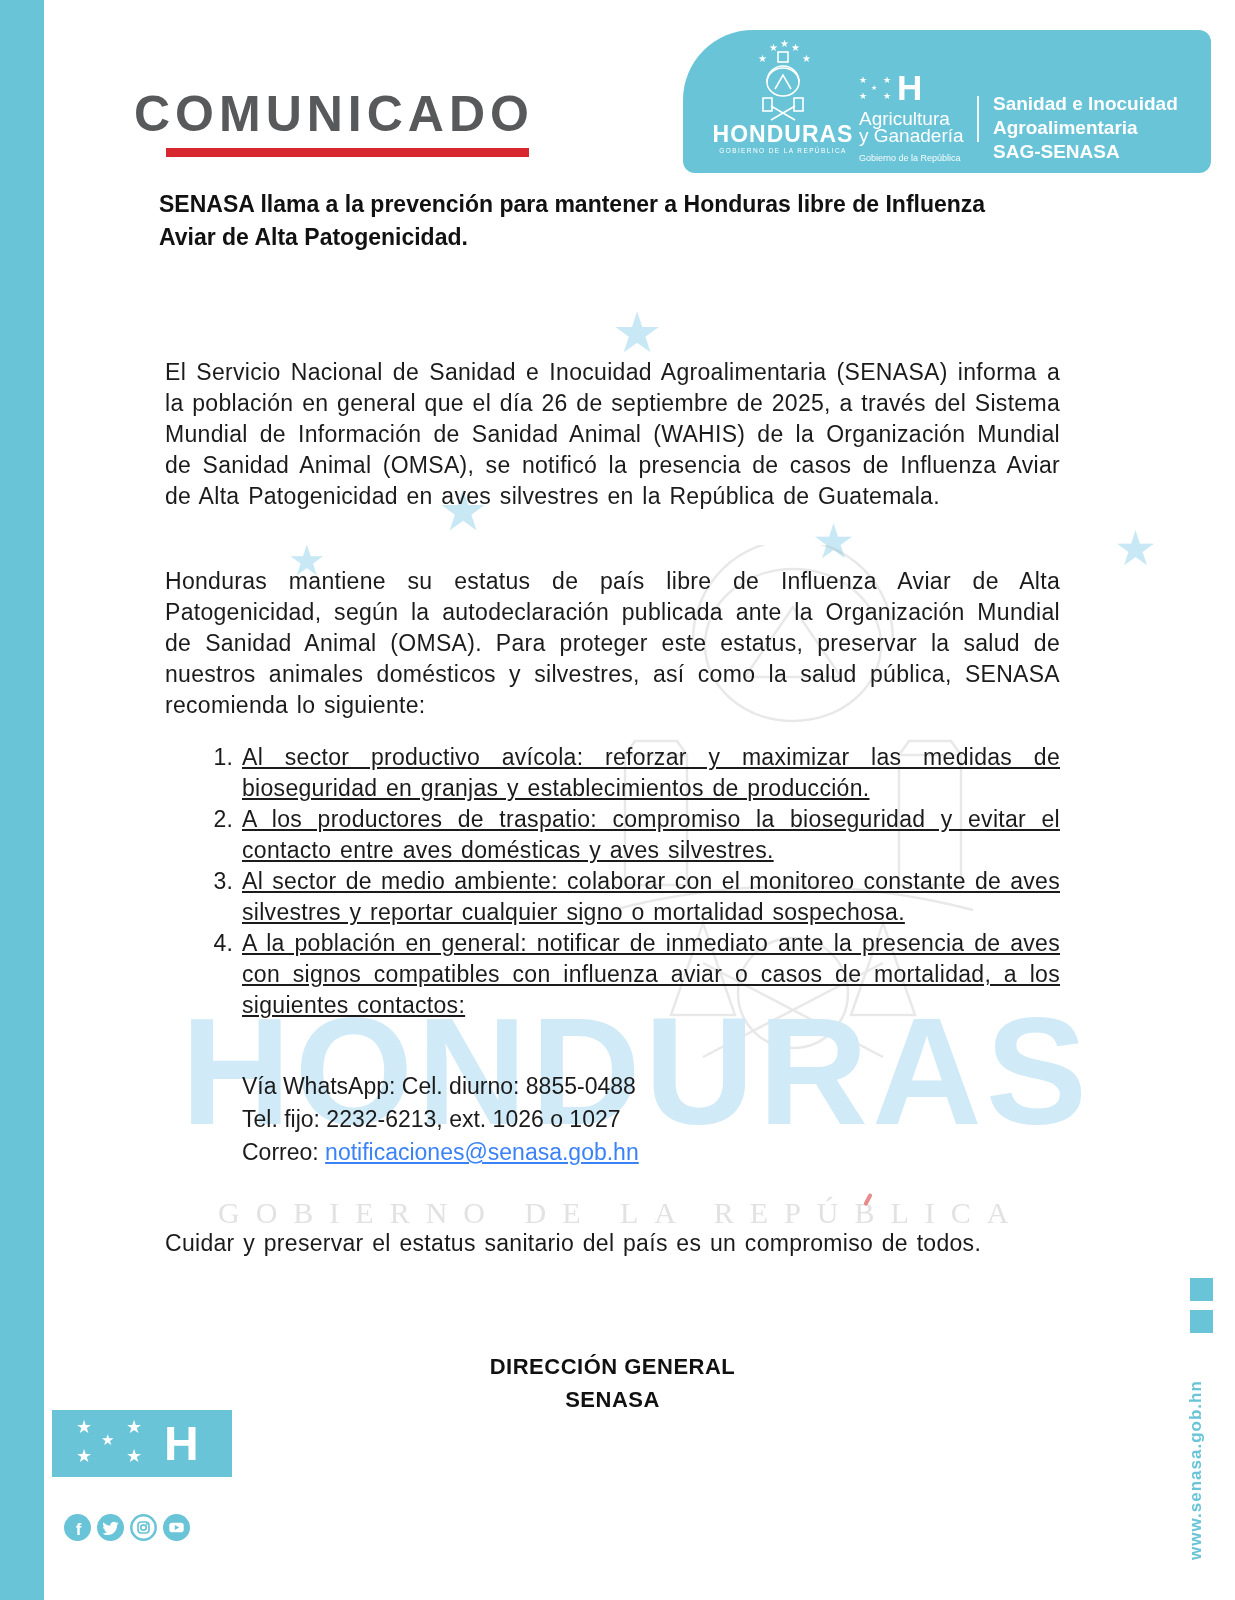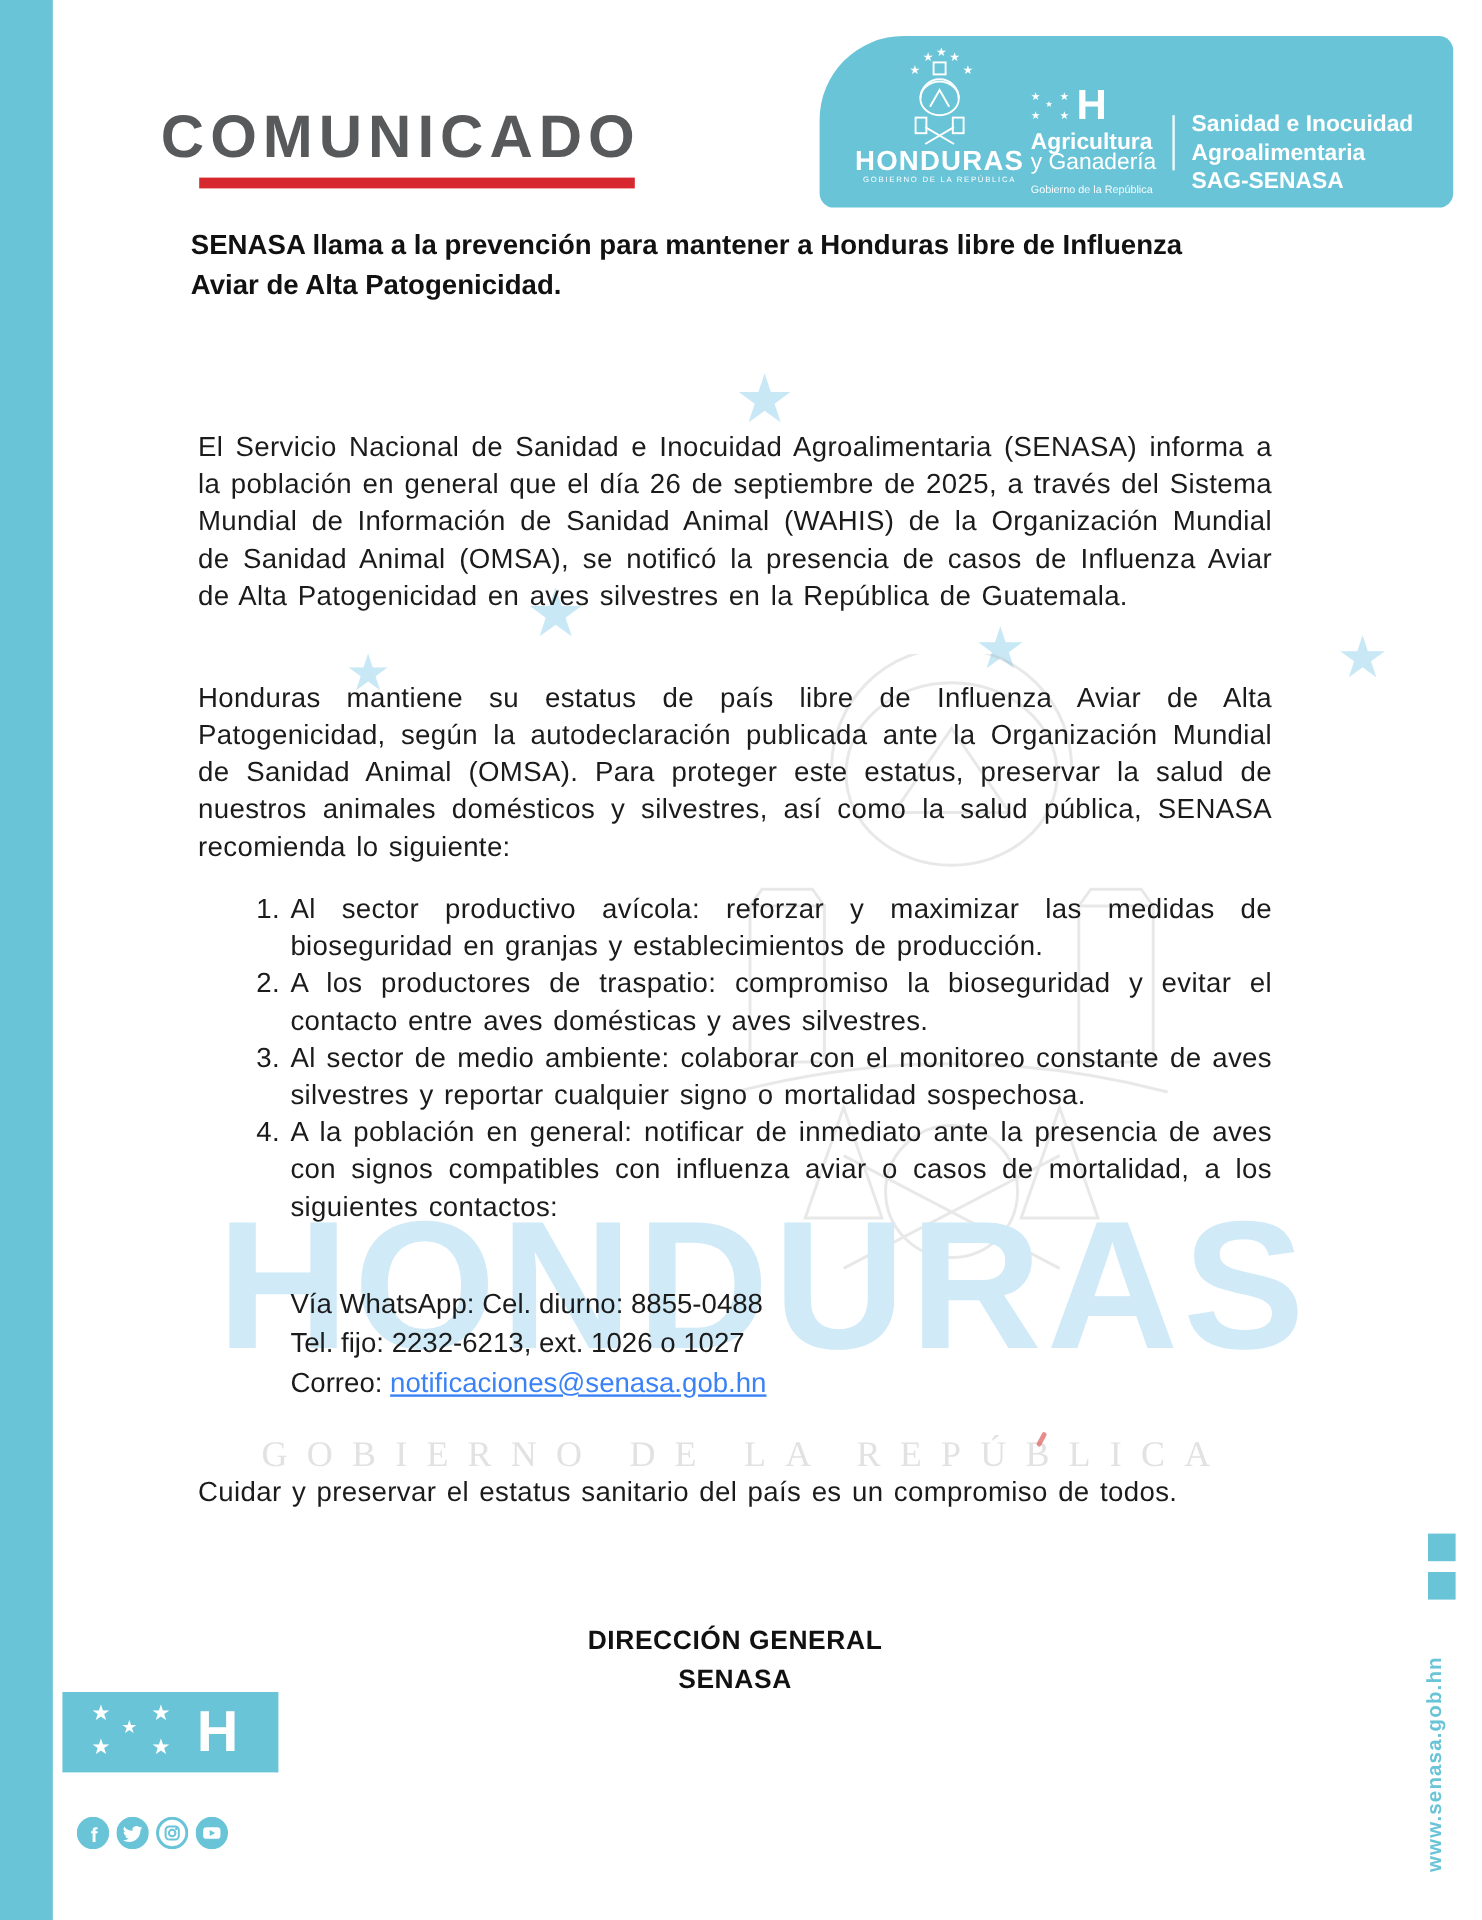--- a/index.html
+++ b/index.html
@@ -24,35 +24,35 @@
   .banner{position:absolute;left:683px;top:30px;width:528px;height:143px;background:#69c4d7;border-radius:70px 12px 12px 12px;color:#fff;z-index:2;}
   .coat-col{position:absolute;left:16px;top:0;width:168px;text-align:center;}
   .coat-svg{display:block;margin:10px auto 0 auto;}
   .coat-name{font-size:23px;font-weight:700;letter-spacing:1px;line-height:20px;}
   .coat-sub{font-size:6.5px;letter-spacing:1.4px;margin-top:3px;}
   .sag-col{position:absolute;left:176px;top:42px;width:124px;}
   .sag-row{display:flex;align-items:flex-end;height:30px;}
   .sag-stars{position:relative;width:34px;height:26px;}
   .sag-stars span{position:absolute;font-size:9px;line-height:1;color:#fff;}
   .sag-h{font-size:35px;font-weight:700;line-height:28px;margin-left:4px;}
-  .sag-l1{font-size:19px;line-height:17px;margin-top:8px;font-weight:700;}
+  .sag-l1{font-size:19px;line-height:17px;margin-top:8px;font-weight:400;}
   .sag-l2{font-size:19px;line-height:17px;font-weight:500;}
   .sag-sub{font-size:9px;margin-top:9px;font-weight:400;opacity:.95;}
   .banner-divider{position:absolute;left:294px;top:66px;width:2px;height:46px;background:rgba(255,255,255,.9);}
   .right-col{position:absolute;left:310px;top:62px;width:210px;font-size:19px;font-weight:700;line-height:24px;}
 
   
   .title{position:absolute;left:159px;top:188px;width:845px;font-size:23px;font-weight:700;line-height:33px;color:#111;z-index:2;}
   .dateline{position:absolute;left:165px;top:270px;width:900px;text-align:right;font-size:23px;color:#1b1b1b;z-index:2;}
   .para{position:absolute;left:165px;width:895px;font-size:23px;line-height:31px;color:#1b1b1b;text-align:justify;letter-spacing:.3px;word-spacing:2px;z-index:2;margin:0;}
   .p1{top:357px;}
   .p2{top:566px;}
   .closing{top:1228px;}
   ol.rec-list{position:absolute;left:165px;top:742px;width:895px;box-sizing:border-box;padding-left:77px;margin:0;font-size:23px;line-height:31px;color:#1b1b1b;z-index:2;}
-  ol.rec-list li{text-align:justify;letter-spacing:.3px;word-spacing:2px;}
+  ol.rec-list li{text-align:justify;letter-spacing:.3px;word-spacing:2px;text-decoration:underline;}
   .contacts{position:absolute;left:242px;top:1070px;width:818px;font-size:23px;line-height:33px;color:#1b1b1b;z-index:2;}
   .contact-night{padding-left:183px;}
   .email-link{color:#3b82f6;text-decoration:underline;}
   .signature{position:absolute;left:165px;top:1350px;width:895px;text-align:center;font-size:22px;font-weight:700;line-height:33px;color:#111;letter-spacing:.5px;z-index:2;}
 
   
   .band{position:absolute;left:52px;top:1410px;width:180px;height:67px;background:#69c4d7;display:flex;align-items:center;z-index:2;}
   .band-stars{position:relative;width:78px;height:48px;margin-left:24px;}
   .band-stars span{position:absolute;font-size:18px;line-height:1;color:#fff;}
   .band-h{font-size:48px;font-weight:800;color:#fff;margin-left:10px;line-height:48px;}

